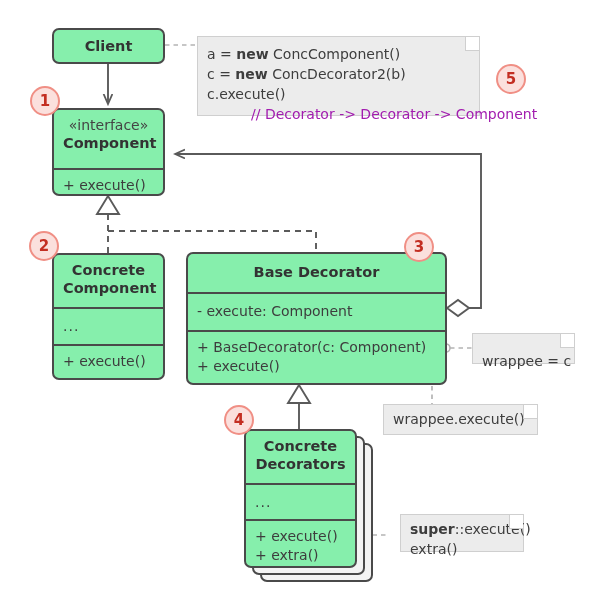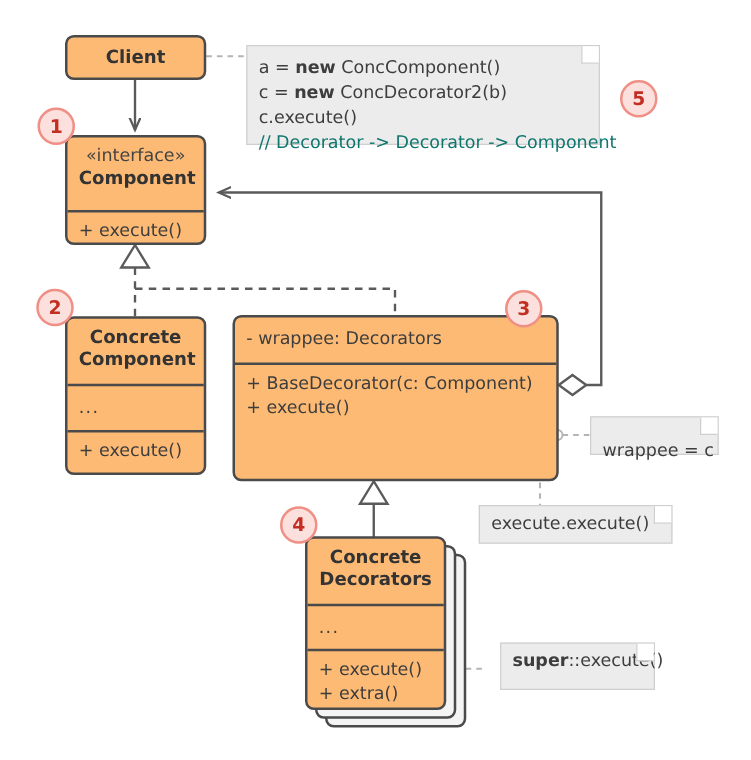--- a/index.html
+++ b/index.html
@@ -20,21 +20,21 @@
   .svg-layer {
     position: absolute;
     left: 0; top: 0;
     width: 601px;
     height: 608px;
   }
 
   
   .umlbox {
     position: absolute;
-    background: #fdba74;
+    background: #86efac;
     border: 2.4px solid #4a4a4a;
     border-radius: 7px;
     box-sizing: border-box;
     z-index: 10;
   }
   .umlbox .sec {
     box-sizing: border-box;
     border-bottom: 2.4px solid #4a4a4a;
     padding: 5px 9px;
   }
@@ -88,21 +88,21 @@
   .note .foldcorner {
     position: absolute;
     top: 0; right: 0;
     width: 13px; height: 13px;
     background: #ffffff;
     border-left: 1.6px solid #cfcfcf;
     border-bottom: 1.6px solid #cfcfcf;
   }
   .note .line { white-space: nowrap; }
   .note .line b { font-weight: bold; }
-  .note .comment { color: #0f766e; }
+  .note .comment { color: #a21caf; margin-left: 44px; }
 
   
   .badge {
     position: absolute;
     width: 30px;
     height: 30px;
     border-radius: 50%;
     background: #fbe0dd;
     border: 2px solid #f08f85;
     color: #c32e22;
@@ -202,22 +202,25 @@
     </div>
     <div class="sec" style="height:37px; padding-top:8px;">
       <div class="member dots">...</div>
     </div>
     <div class="sec last" style="padding-top:6px;">
       <div class="member">+ execute()</div>
     </div>
   </div>
 
   <div class="umlbox" style="left:186px; top:252px; width:261px; height:133px;">
+    <div class="sec" style="height:40px; padding-top:9px;">
+      <div class="title">Base Decorator</div>
+    </div>
     <div class="sec" style="height:38px; padding-top:8px;">
-      <div class="member">- wrappee: Decorators</div>
+      <div class="member">- execute: Component</div>
     </div>
     <div class="sec last" style="padding-top:6px;">
       <div class="member">+ BaseDecorator(c: Component)</div>
       <div class="member">+ execute()</div>
     </div>
   </div>
 
   <div class="stackbox" style="left:260px; top:443px; width:113px; height:139px; z-index:6;"></div>
   <div class="stackbox" style="left:252px; top:436px; width:113px; height:139px; z-index:7;"></div>
 
@@ -249,28 +252,29 @@
     <div class="line comment">// Decorator -&gt; Decorator -&gt; Component</div>
   </div>
 
   <div class="note" style="left:472px; top:333px; width:103px; height:31px; padding-top:17px;">
     <div class="foldcorner"></div>
     <div class="line">wrappee = c</div>
   </div>
 
   <div class="note" style="left:383px; top:404px; width:155px; height:31px; padding-top:4px;">
     <div class="foldcorner"></div>
-    <div class="line">execute.execute()</div>
+    <div class="line">wrappee.execute()</div>
   </div>
 
   <div class="note" style="left:400px; top:514px; width:124px; height:38px; padding-top:4px;">
     <div class="foldcorner"></div>
     <div class="line">
       <b>super</b><span>::execute()</span>
     </div>
+    <div class="line">extra()</div>
   </div>
 
   <div class="badge" style="left:30px; top:86px;">1</div>
   <div class="badge" style="left:29px; top:231px;">2</div>
   <div class="badge" style="left:404px; top:232px;">3</div>
   <div class="badge" style="left:224px; top:405px;">4</div>
   <div class="badge" style="left:496px; top:64px;">5</div>
 
 </div>
 

